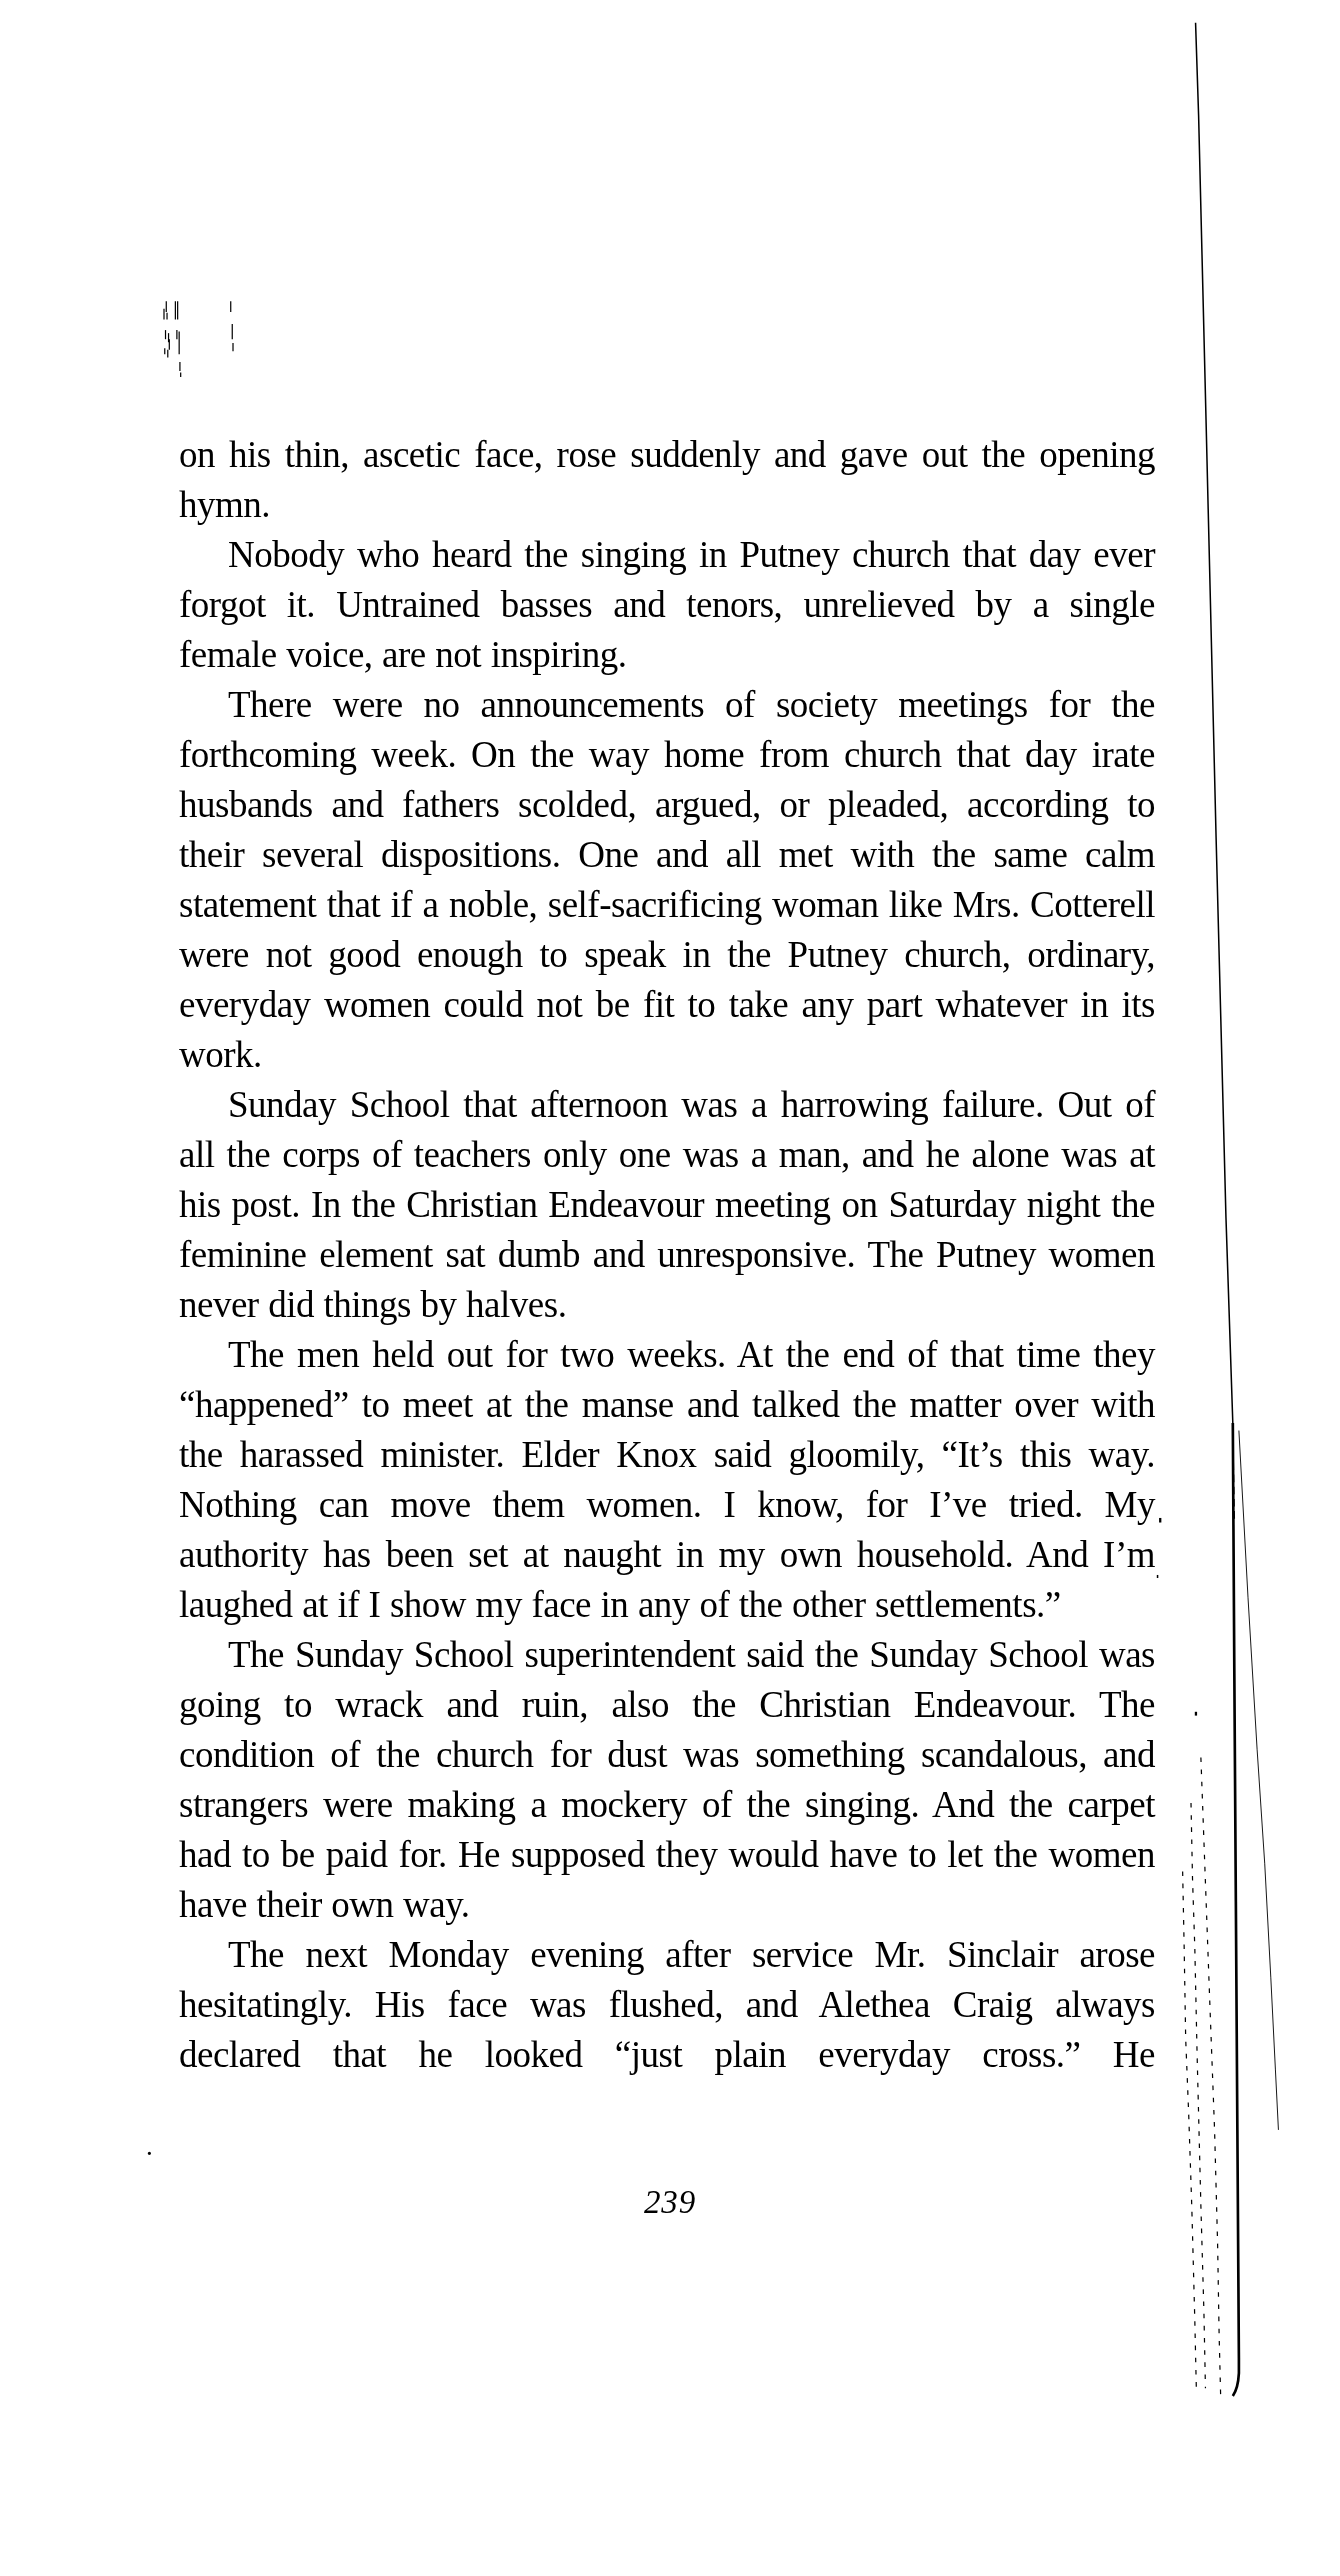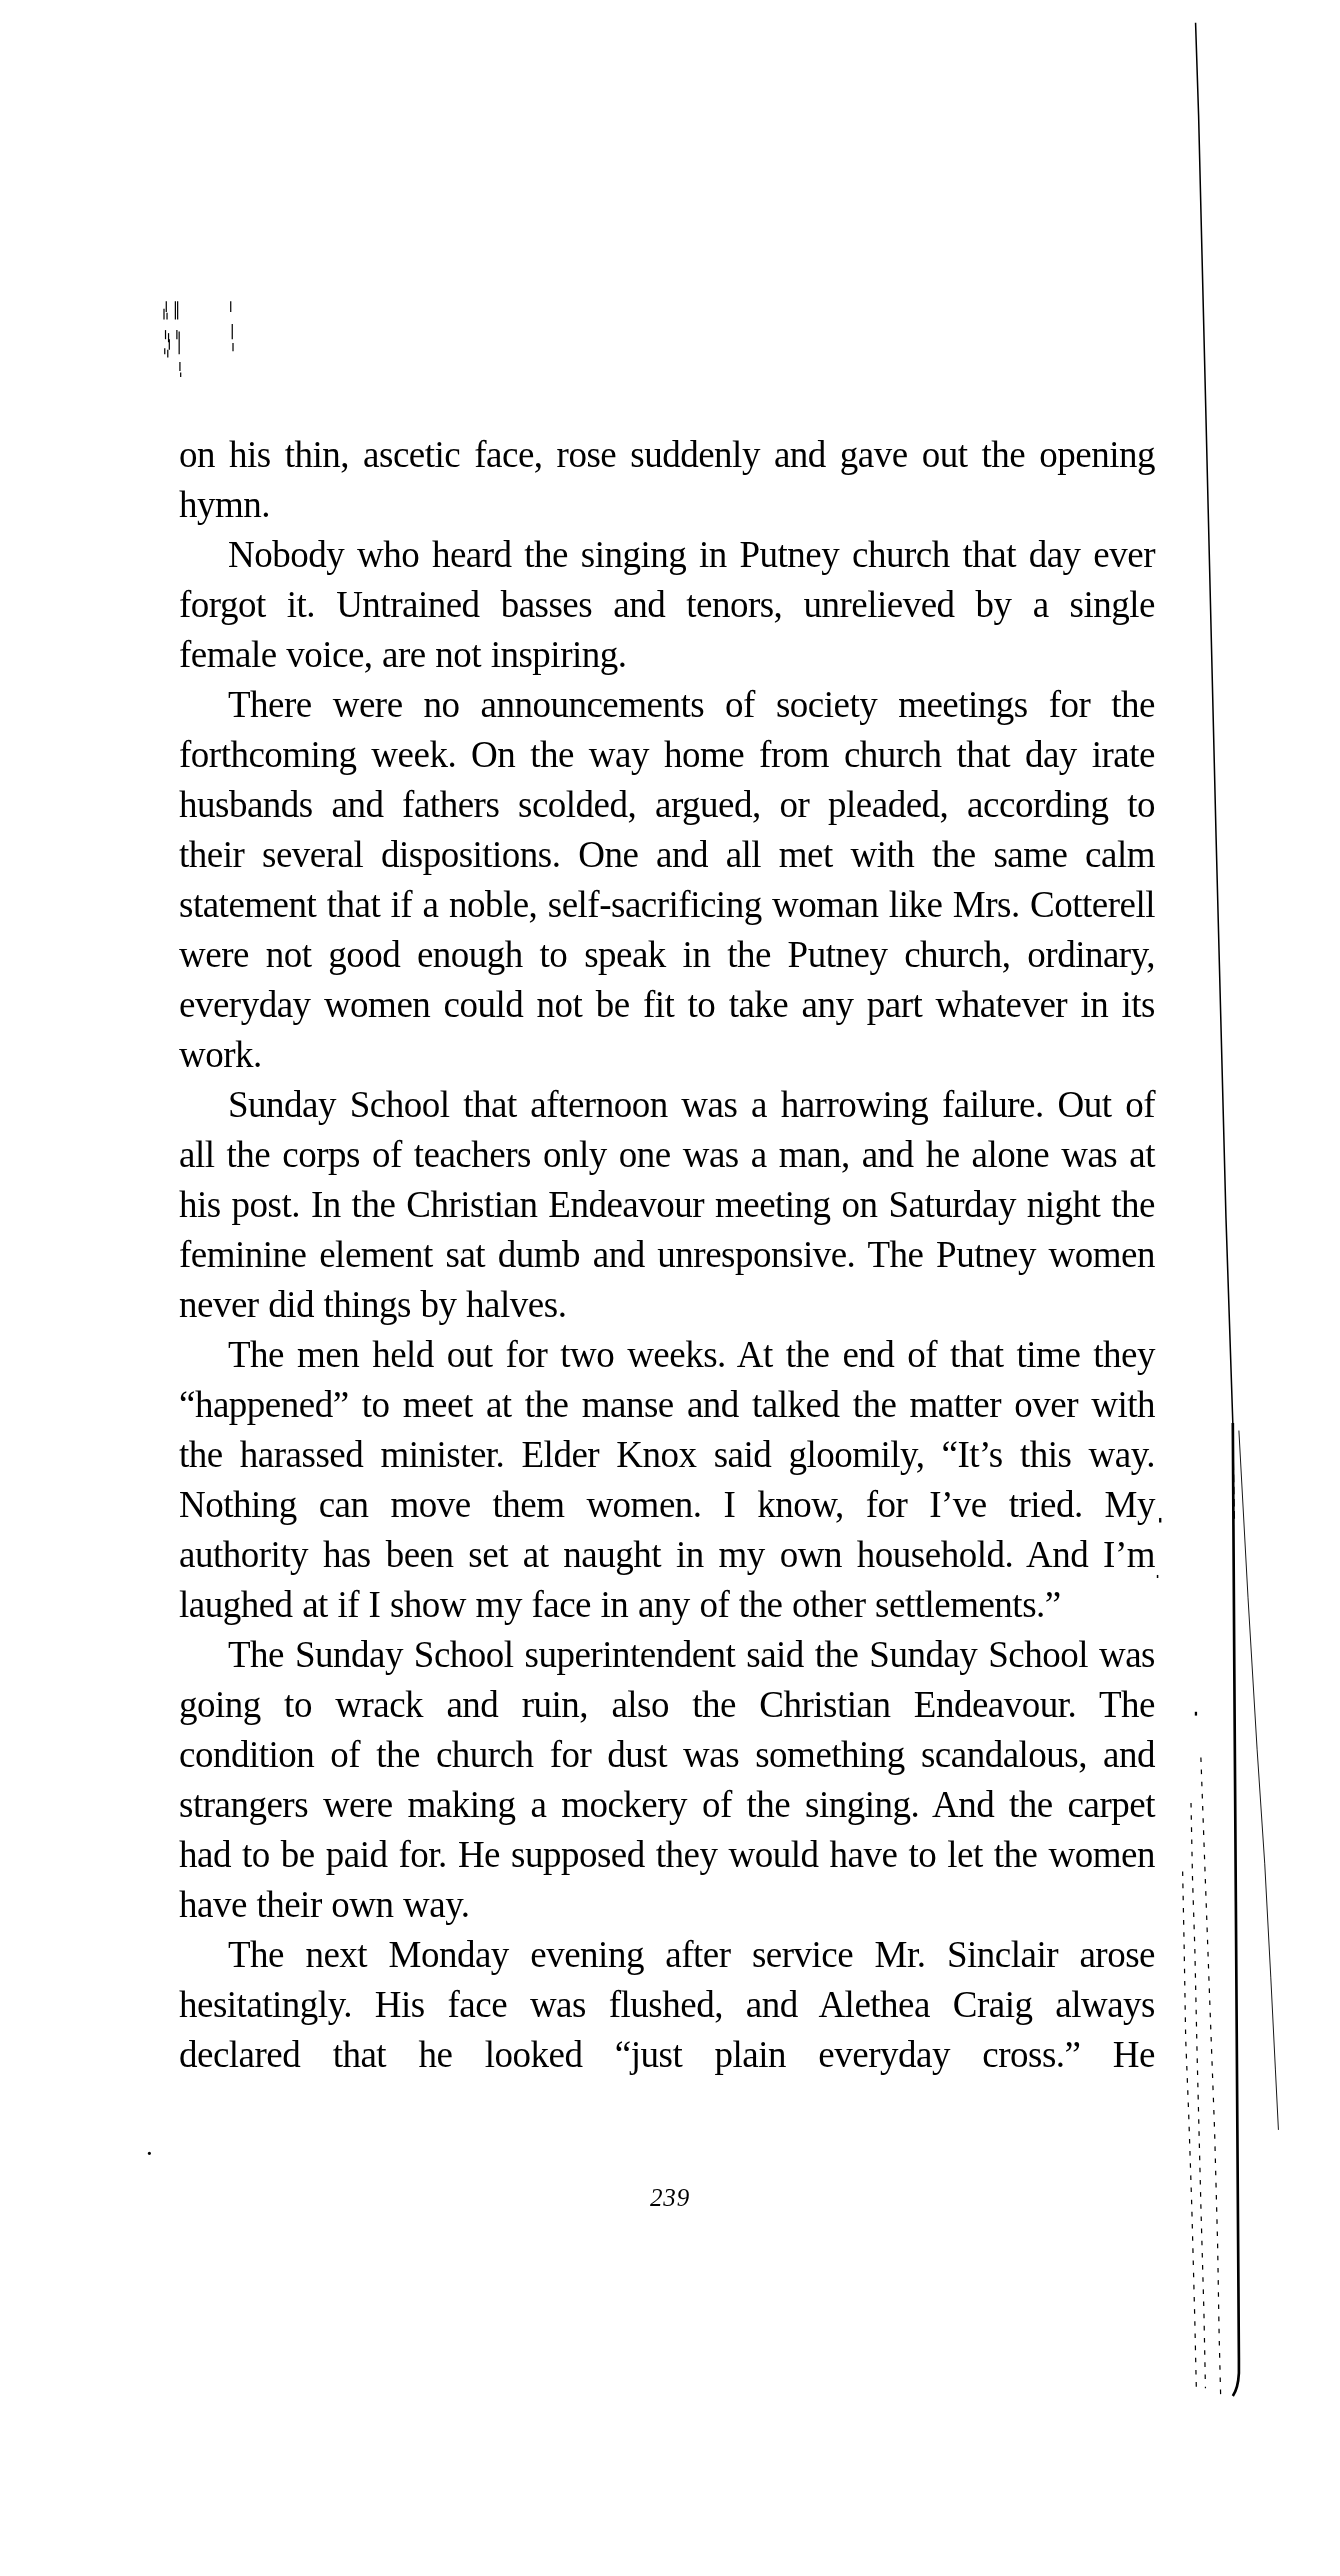--- a/index.html
+++ b/index.html
@@ -44,21 +44,21 @@
     }
     .text-block p.force-justify {
       text-align-last: justify;
     }
     .page-number {
       position: absolute;
       left: 0;
       width: 1340px;
       top: 2184px;
       text-align: center;
-      font-size: 25px;
+      font-size: 33px;
       font-style: italic;
       letter-spacing: 0.8px;
     }
     .artifact {
       position: absolute;
       pointer-events: none;
     }
     svg.artifact {
       overflow: visible;
     }

